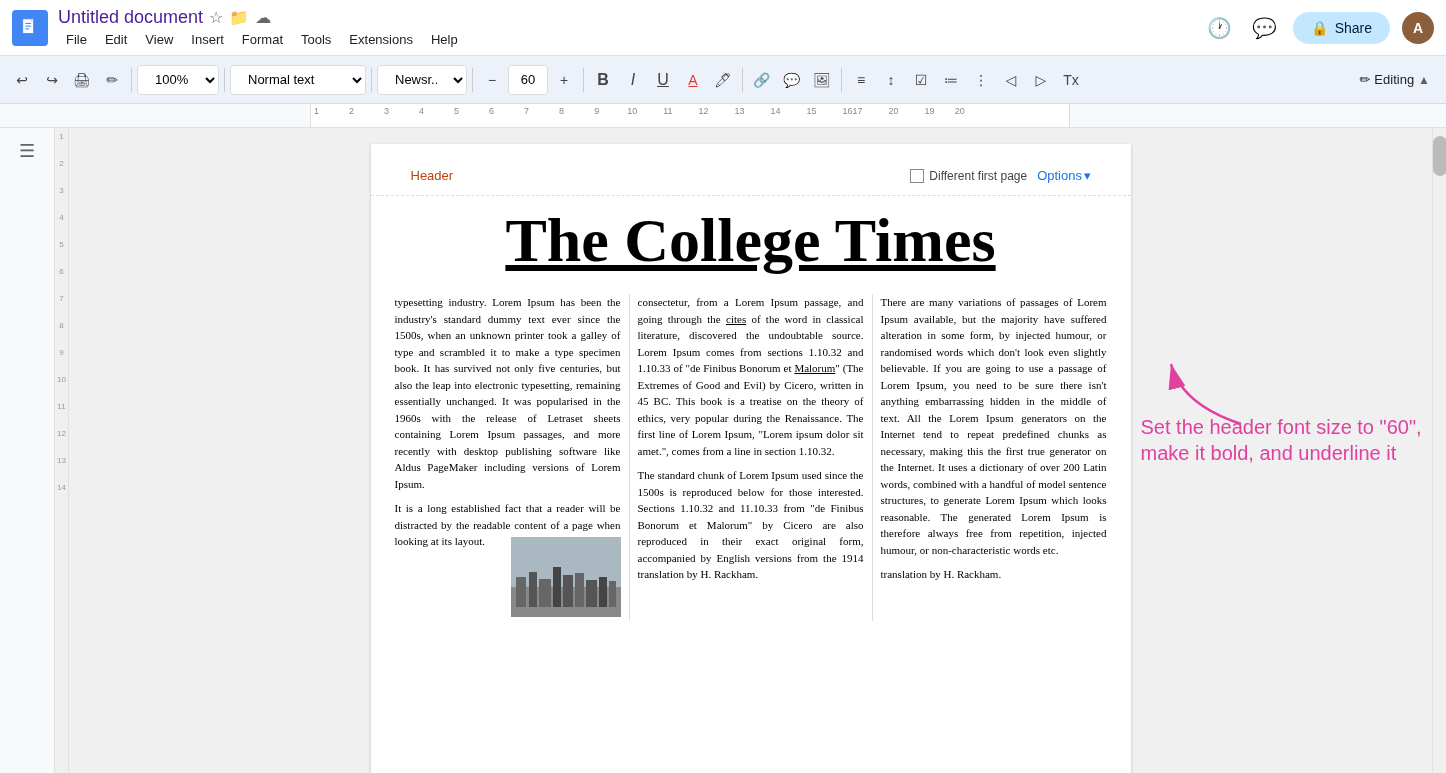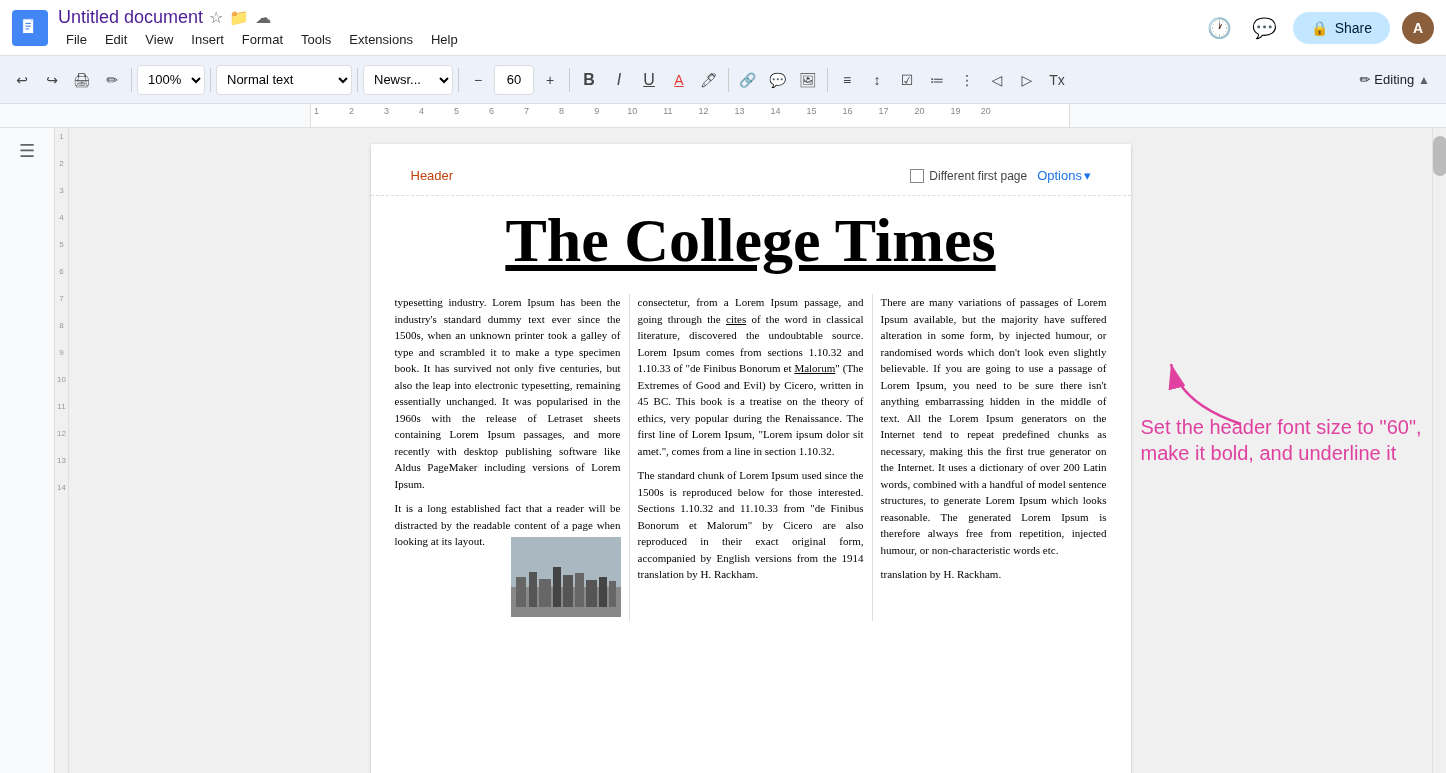--- a/index.html
+++ b/index.html
@@ -65,21 +65,21 @@
       overflow: hidden;
     }
     .toolbar-btn {
       background: none; border: none; cursor: pointer; padding: 4px 5px;
       border-radius: 4px; color: #444; font-size: 14px; display: flex; align-items: center; justify-content: center;
       height: 32px; min-width: 28px;
     }
     .toolbar-divider { width: 1px; background: #ccc; height: 24px; margin: 0 3px; }
     .toolbar-select {
       background: white; border: 1px solid #dadce0; border-radius: 4px;
-      padding: 3px 6px; font-size: 13px; cursor: pointer; height: 30px;
+      padding: 3px 13px; font-size: 13px; cursor: pointer; height: 30px;
     }
     .font-size-box {
       border: 1px solid #dadce0; border-radius: 4px; width: 40px; text-align: center;
       font-size: 13px; height: 30px; background: white;
     }
     .toolbar-bold { font-weight: bold; font-size: 16px; }
     .toolbar-italic { font-style: italic; font-size: 16px; }
     .toolbar-underline { text-decoration: underline; font-size: 16px; }
     .editing-btn {
       display: flex; align-items: center; gap: 4px; background: none;
@@ -364,21 +364,21 @@
     <span style="margin-left:30px">7</span>
     <span style="margin-left:30px">8</span>
     <span style="margin-left:30px">9</span>
     <span style="margin-left:28px">10</span>
     <span style="margin-left:26px">11</span>
     <span style="margin-left:26px">12</span>
     <span style="margin-left:26px">13</span>
     <span style="margin-left:26px">14</span>
     <span style="margin-left:26px">15</span>
     <span style="margin-left:26px">16</span>
-    <span style="margin-left:26px">17</span>
+    <span style="">17</span>
     <span style="margin-left:26px">20</span>
     <span style="margin-left:26px">19</span>
     <span style="margin-left:20px">20</span>
   </div>
 </div>
 
 <div class="main-area">
 
   <div class="left-panel">
     <span class="outline-icon">☰</span>

